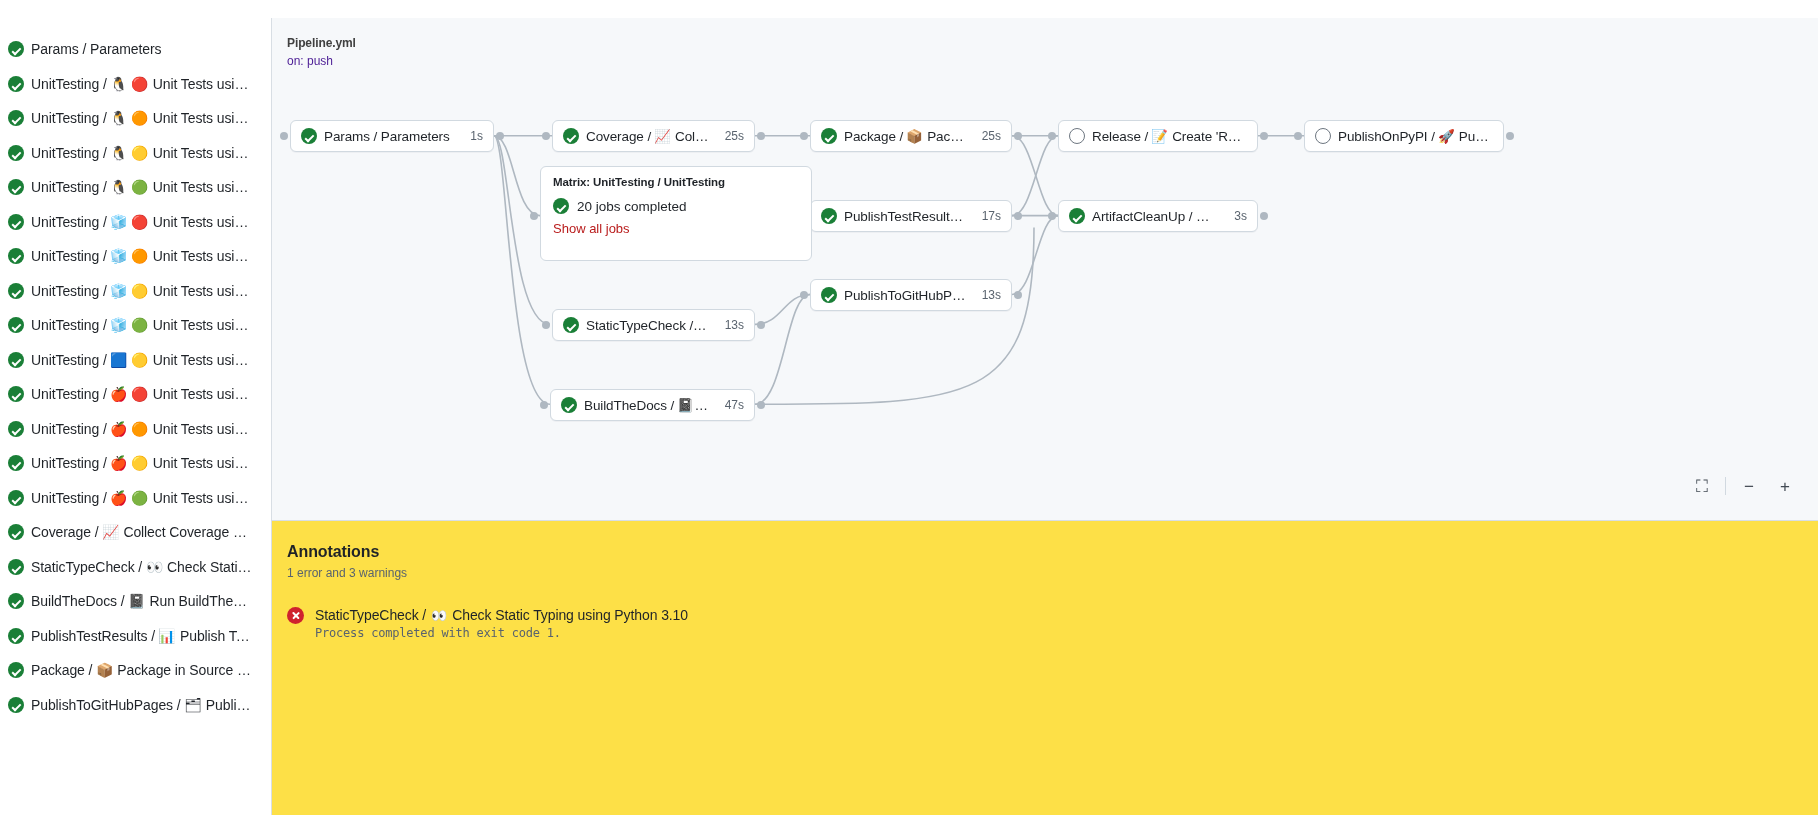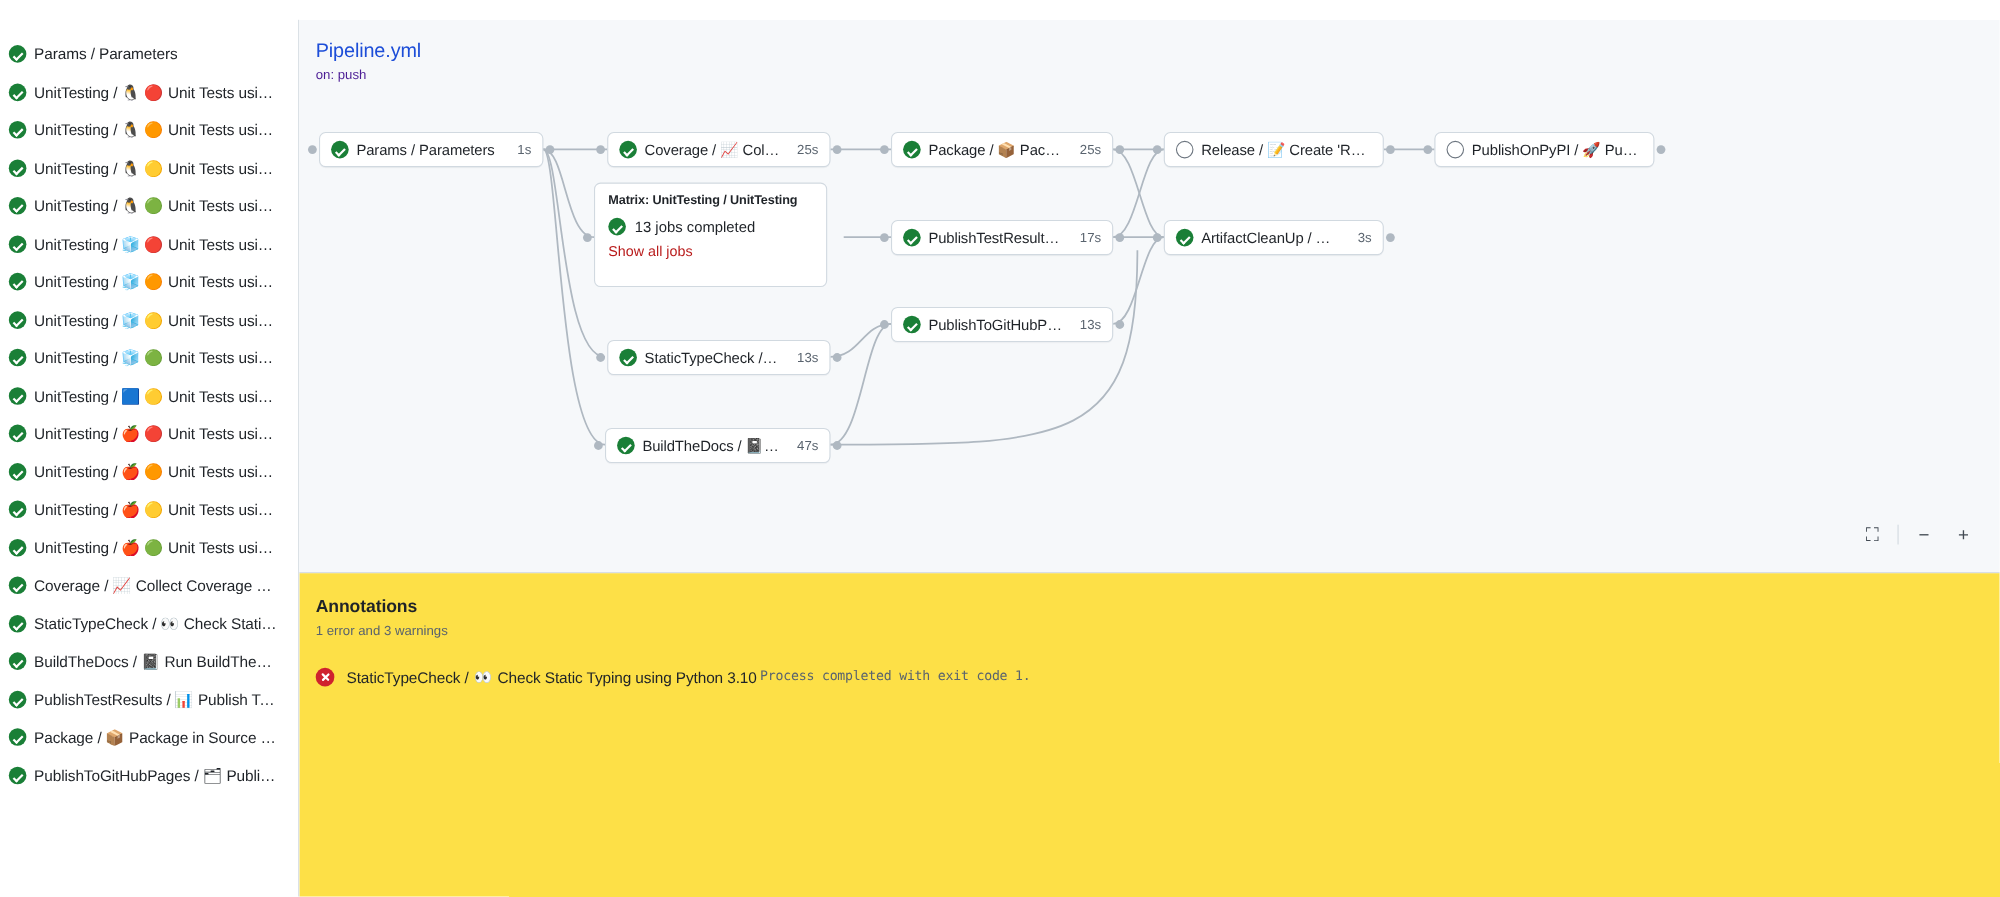--- a/index.html
+++ b/index.html
@@ -83,21 +83,21 @@
 
   .graph-card {
     margin: 0;
     height: 503px;
     background: #f6f8fa;
     border-bottom: 1px solid #d8dee4;
     position: relative;
     overflow: hidden;
   }
   .graph-header { padding: 18px 0 0 15px; }
-  .graph-title { font-size: 18px; font-weight: 400; color: #1d4ed8; letter-spacing: -0.1px; }
+  .graph-title { font-size: 12px; font-weight: 700; color: #404040; letter-spacing: -0.1px; }
   .graph-sub { font-size: 12px; color: #4c1d95; margin-top: 4px; }
 
   .canvas { position: absolute; inset: 0; }
   svg.edges { position: absolute; left: 0; top: 0; width: 100%; height: 100%; }
 
   
   .node {
     position: absolute;
     height: 32px;
     background: #ffffff;
@@ -156,21 +156,21 @@
 
   
   .annotations {
     padding: 22px 0 0 15px;
     background: #fde047;
     height: 312px;
   }
   .ann-title { font-size: 16px; font-weight: 600; color: #1f2328; letter-spacing: -0.1px; }
   .ann-sub { font-size: 12px; color: #59636e; margin-top: 5px; }
   .ann-item { display: flex; gap: 11px; margin-top: 27px; }
-  .ann-body { display: flex; gap: 3px; }
+  .ann-body { display: flex; flex-direction: column; gap: 3px; }
   .ann-head { font-size: 14px; color: #1f2328; display: flex; align-items: center; gap: 5px; letter-spacing: -0.1px;}
   .ann-msg {
     font-size: 12px; color: #59636e;
     font-family: "DejaVu Sans Mono", monospace;
     letter-spacing: -0.2px;
   }
 </style>
 </head>
 <body>
 
@@ -365,25 +365,25 @@
             </div>
             <span class="port" style="top: 303px; left: 270px;"></span>
             <span class="port" style="top: 303px; left: 485px;"></span>
             <div class="node" style="left: 278px; top: 371px; width: 205px;">
               <span class="ico ico-success"></span>
               <span class="ntext">BuildTheDocs / 📓 Run Buil...</span>
               <span class="ndur">47s</span>
             </div>
             <span class="port" style="top: 383px; left: 268px;"></span>
             <span class="port" style="top: 383px; left: 485px;"></span>
-            <div class="matrix-group" style="left: 268px; top: 148px; width: 212px; height: 95px;">
+            <div class="matrix-group" style="left: 268px; top: 148px; width: 272px; height: 95px;">
               <div class="matrix-title">Matrix: UnitTesting / UnitTesting</div>
               <div class="matrix-row">
                 <span class="ico ico-success"></span>
-                <span>13 jobs completed</span>
+                <span>20 jobs completed</span>
               </div>
               <div class="matrix-link">Show all jobs</div>
             </div>
             <span class="port" style="left: 258px; top: 194px;"></span>
           </div>
 
         <div class="zoom-controls">
           <button class="zoom-btn">⛶</button>
           <span class="zoom-sep"></span>
           <button class="zoom-btn">−</button>

